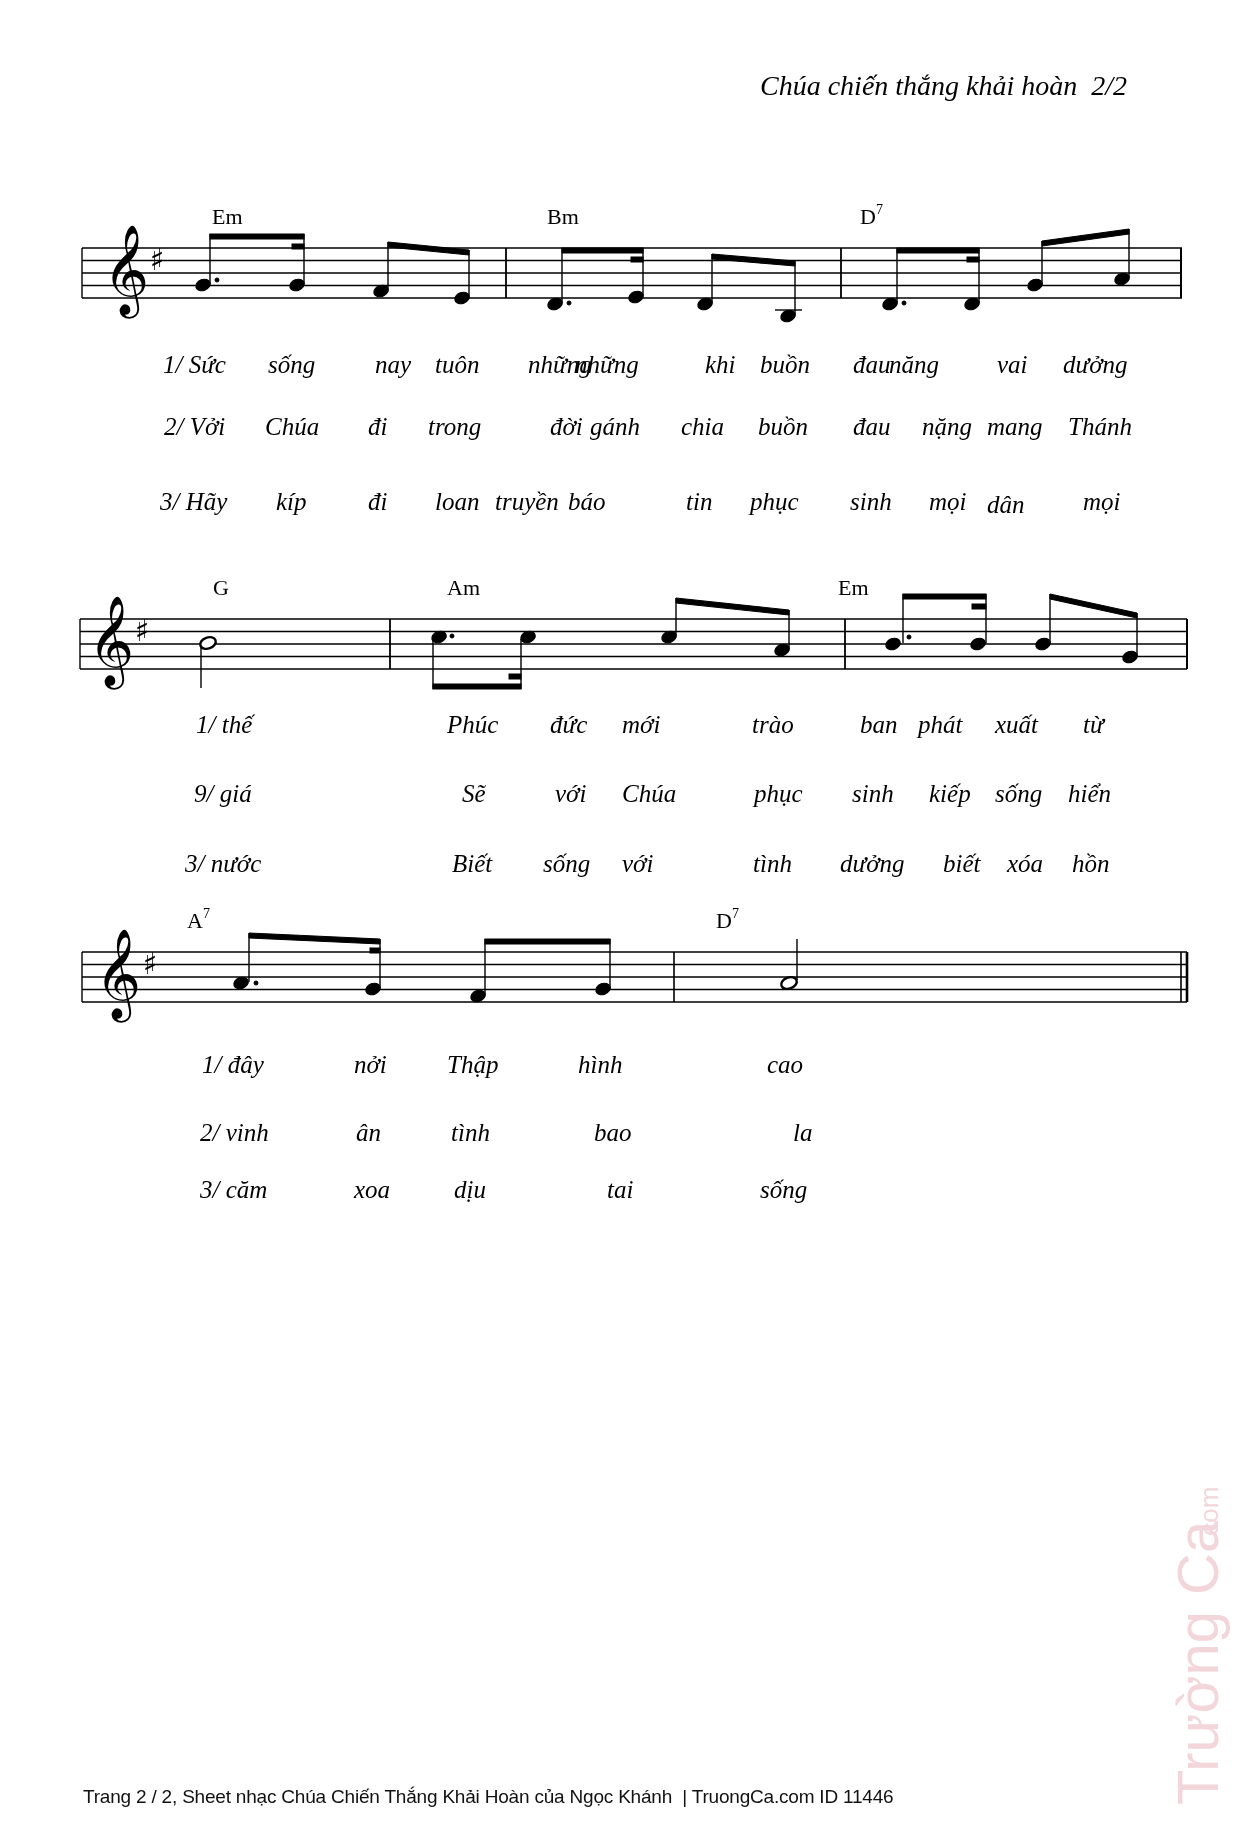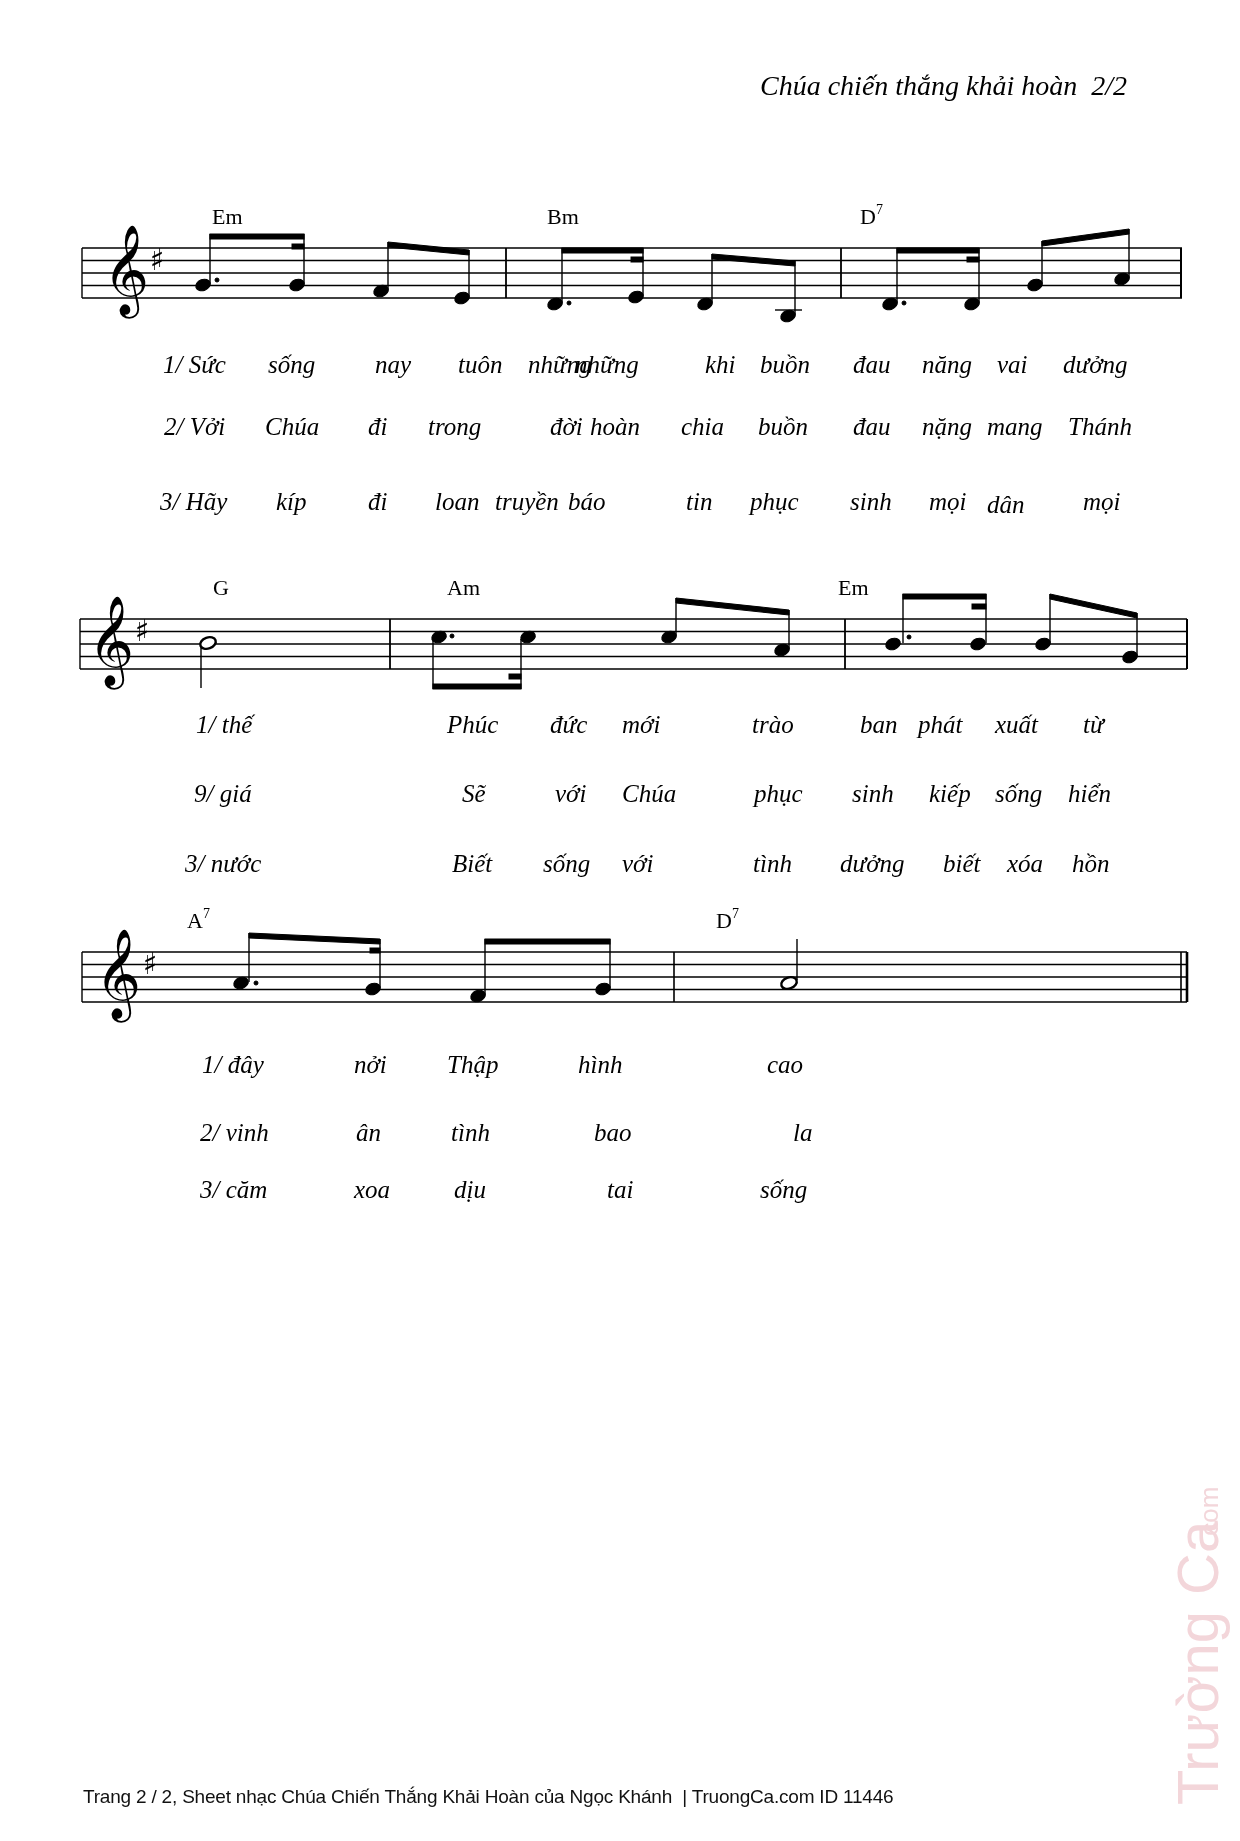--- a/index.html
+++ b/index.html
@@ -78,37 +78,37 @@
       <ellipse cx="1122" cy="279" rx="7.5" ry="5.5" transform="rotate(-20 1122 279)"></ellipse>
       <line x1="1129" y1="278" x2="1129" y2="229" stroke-width="1.4"></line>
       <polygon points="1042,241 1129,229 1129,234 1042,246"></polygon>
     </g>
   </svg>
 
   <div>
     <span class="abs lyric" style="left:163px;top:352px">1/ Sức</span>
     <span class="abs lyric" style="left:268px;top:352px">sống</span>
     <span class="abs lyric" style="left:375px;top:352px">nay</span>
-    <span class="abs lyric" style="left:458px;top:352px">tuôn</span>
+    <span class="abs lyric" style="left:435px;top:352px">tuôn</span>
     <span class="abs lyric" style="left:528px;top:352px">những</span>
     <span class="abs lyric" style="left:575px;top:352px">những</span>
     <span class="abs lyric" style="left:705px;top:352px">khi</span>
     <span class="abs lyric" style="left:760px;top:352px">buồn</span>
     <span class="abs lyric" style="left:853px;top:352px">đau</span>
-    <span class="abs lyric" style="left:922px;top:352px">năng</span>
+    <span class="abs lyric" style="left:889px;top:352px">năng</span>
     <span class="abs lyric" style="left:997px;top:352px">vai</span>
     <span class="abs lyric" style="left:1063px;top:352px">dưởng</span>
   </div>
   <div>
     <span class="abs lyric" style="left:164px;top:414px">2/ Vởi</span>
     <span class="abs lyric" style="left:265px;top:414px">Chúa</span>
     <span class="abs lyric" style="left:368px;top:414px">đi</span>
     <span class="abs lyric" style="left:428px;top:414px">trong</span>
     <span class="abs lyric" style="left:550px;top:414px">đời</span>
-    <span class="abs lyric" style="left:590px;top:414px">hoàn</span>
+    <span class="abs lyric" style="left:590px;top:414px">gánh</span>
     <span class="abs lyric" style="left:681px;top:414px">chia</span>
     <span class="abs lyric" style="left:758px;top:414px">buồn</span>
     <span class="abs lyric" style="left:853px;top:414px">đau</span>
     <span class="abs lyric" style="left:922px;top:414px">nặng</span>
     <span class="abs lyric" style="left:987px;top:414px">mang</span>
     <span class="abs lyric" style="left:1068px;top:414px">Thánh</span>
   </div>
   <div>
     <span class="abs lyric" style="left:160px;top:489px">3/ Hãy</span>
     <span class="abs lyric" style="left:276px;top:489px">kíp</span>

